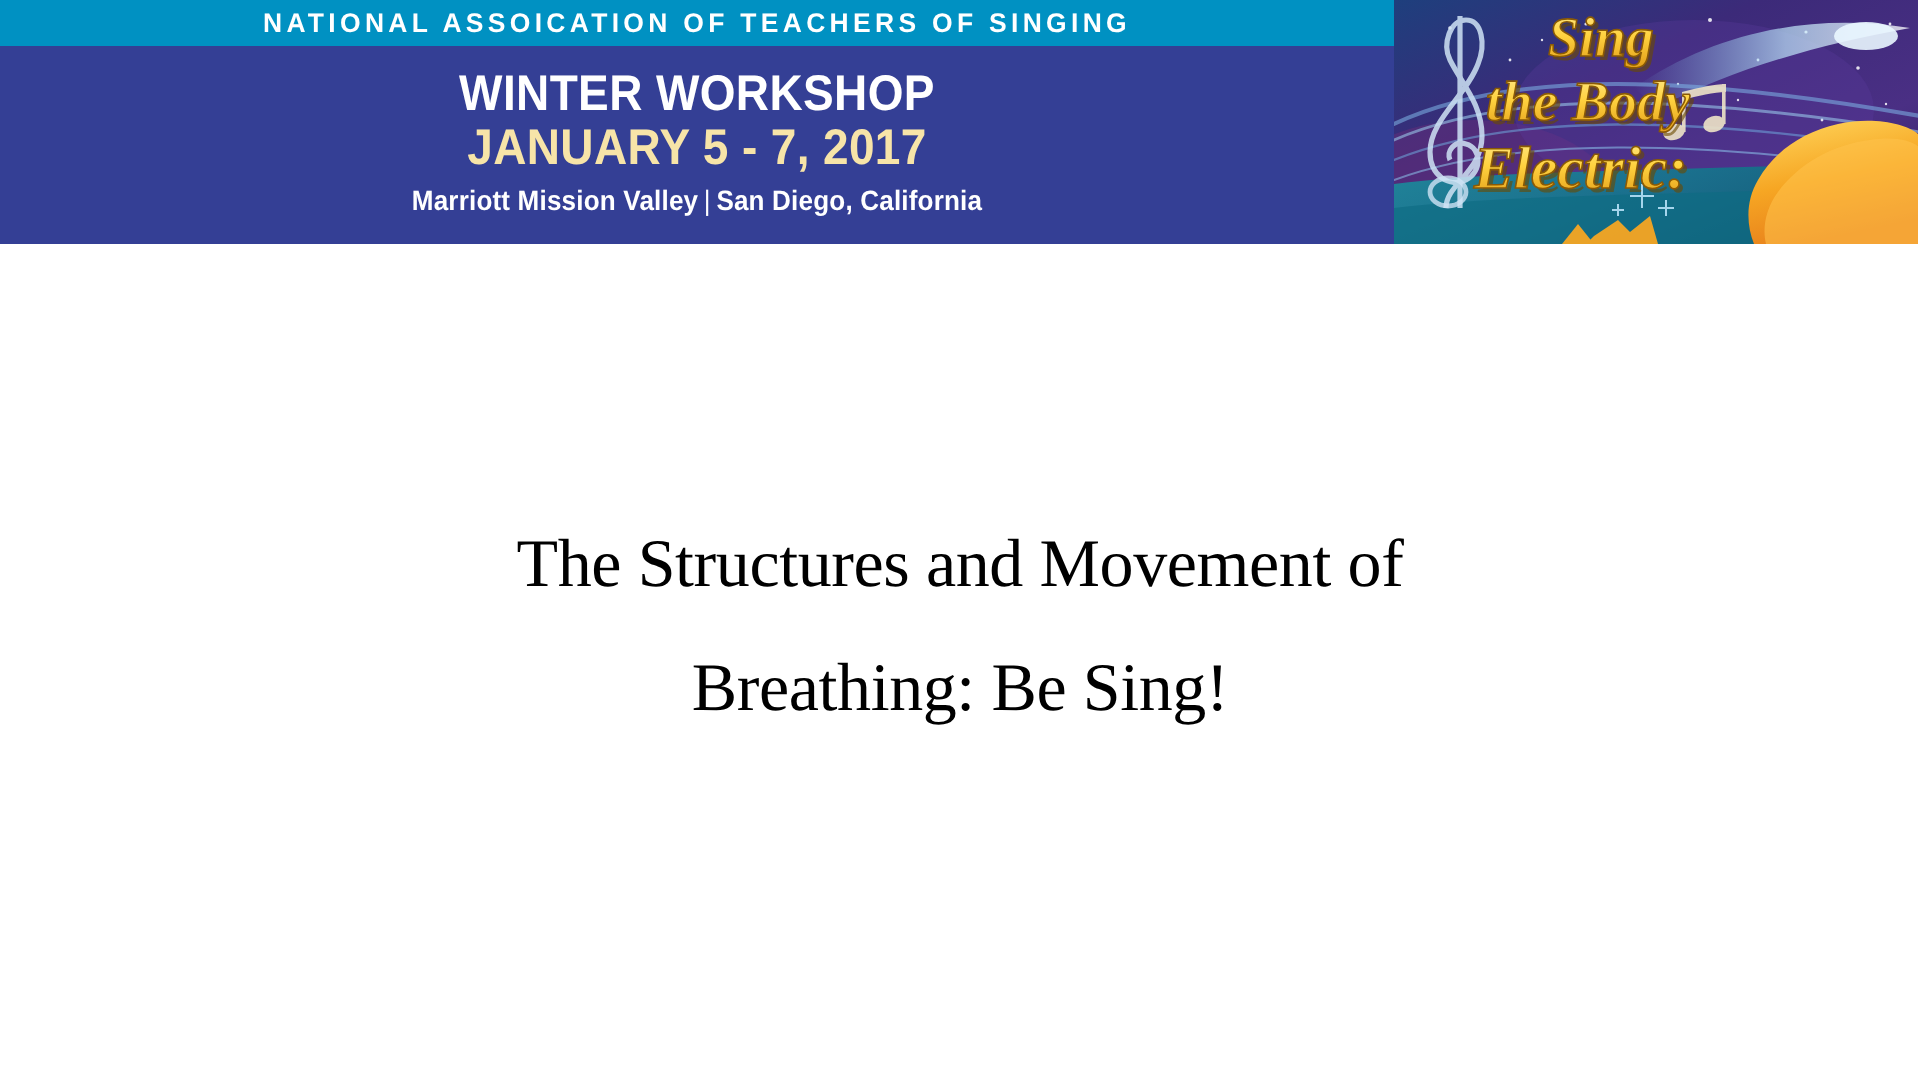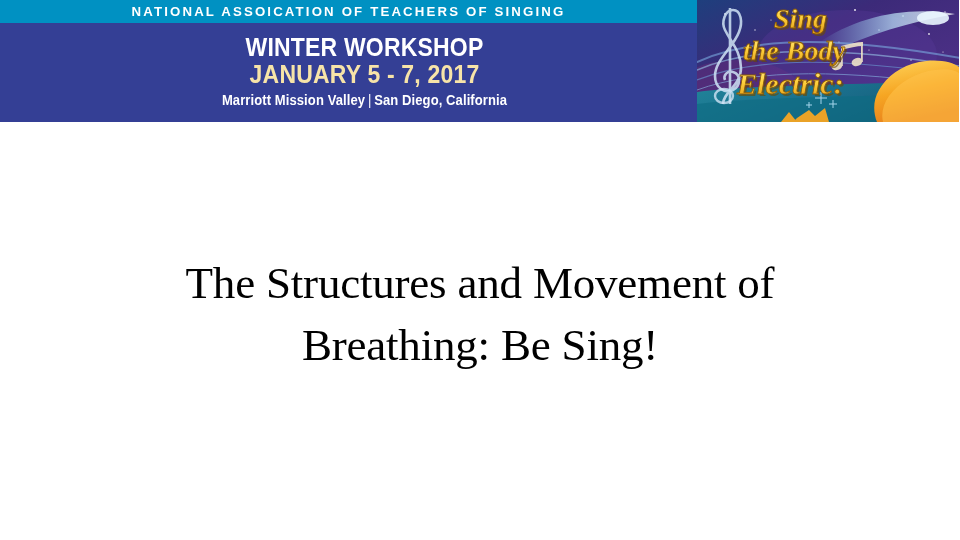--- a/index.html
+++ b/index.html
@@ -63,21 +63,21 @@
   .purple-bar {
     position: absolute;
     left: 0;
     top: 23px;
     width: 697px;
     height: 99px;
     background: #343f95;
   }
   .purple-inner {
     position: absolute;
-    left: 16px;
+    left: 0;
     top: 23px;
     width: 697px;
     height: 99px;
     text-align: center;
   }
   .ww-title {
     position: absolute;
     left: 0;
     top: 10px;
     width: 697px;
@@ -149,21 +149,21 @@
   }
   .slide-title {
     position: absolute;
     left: 60px;
     top: 130px;
     width: 840px;
     text-align: center;
     color: #000000;
     font-family: "Liberation Serif", "DejaVu Serif", serif;
     font-weight: normal;
-    font-size: 45px;
+    font-size: 34px;
     line-height: 62px;
     letter-spacing: -0.2px;
   }
 </style>
 </head>
 <body>
 
 <div class="slide">
 
   <div class="banner">

